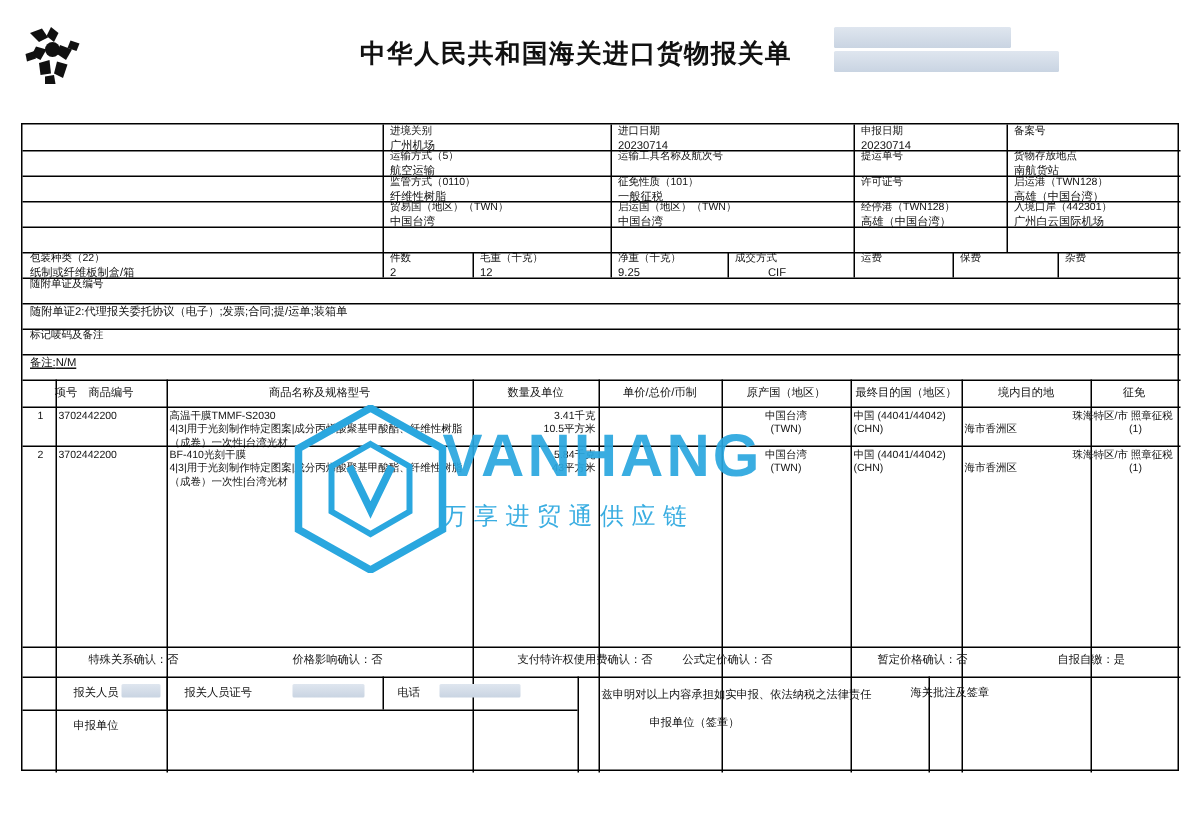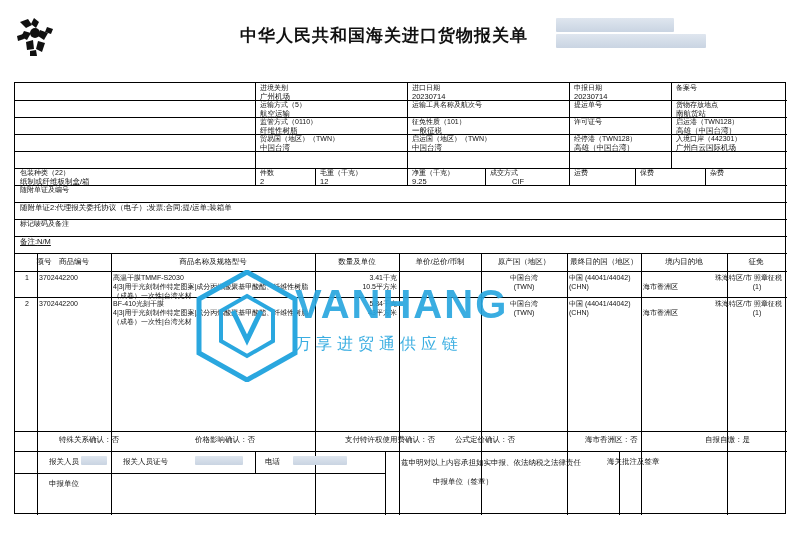--- a/index.html
+++ b/index.html
@@ -252,21 +252,21 @@
     <div class="sec" style="left:180px;top:352px;">
       <span>价格影响确认：</span><span>否</span>
     </div>
     <div class="sec" style="left:290px;top:352px;margin-left:40px;">
       <span>支付特许权使用费确认：</span><span>否</span>
     </div>
     <div class="sec" style="left:440px;top:352px;">
       <span>公式定价确认：</span><span>否</span>
     </div>
     <div class="sec" style="left:570px;top:352px;">
-      <span>海市香洲区：</span><span>否</span>
+      <span>暂定价格确认：</span><span>否</span>
     </div>
     <div class="sec" style="left:690px;top:352px;">
       <span>自报自缴：</span><span>是</span>
     </div>
 
     <div class="rowline" style="top:368px;width:772px;"></div>
     <div class="vline" style="left:370px;top:368px;height:64px;"></div>
     <div class="vline" style="left:604px;top:368px;height:64px;"></div>
     <div class="vline" style="left:96px;top:368px;height:22px;"></div>
     <div class="vline" style="left:240px;top:368px;height:22px;"></div>

